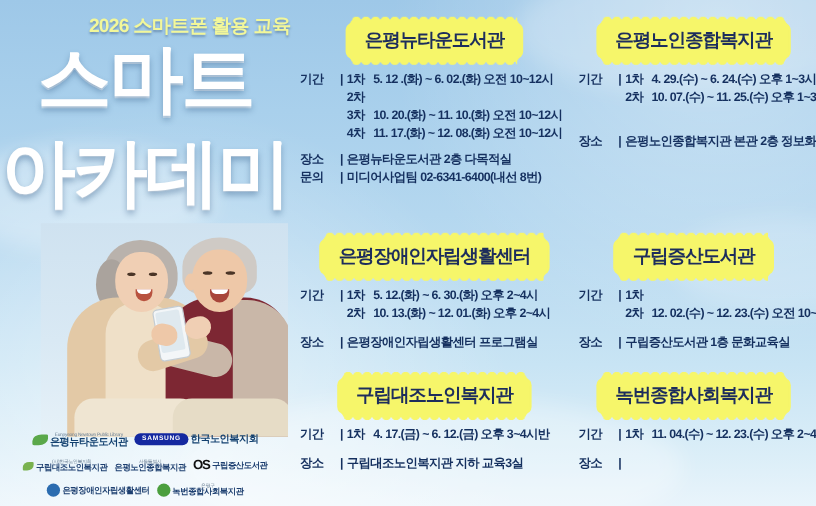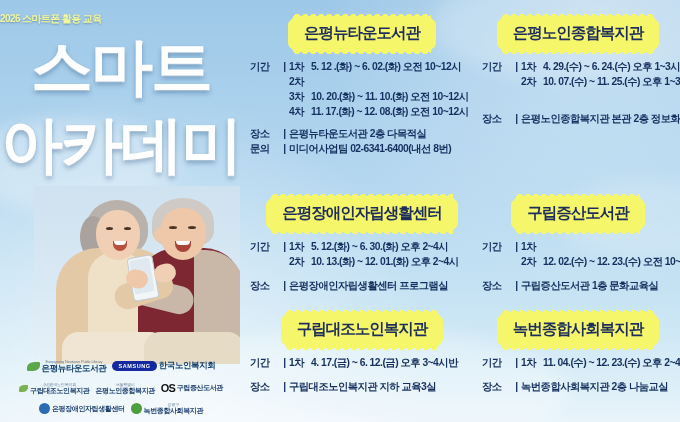--- a/index.html
+++ b/index.html
@@ -19,22 +19,22 @@
   .cloud{position:absolute;border-radius:50%;background:rgba(255,255,255,.30);filter:blur(9px);}
   .c1{left:-40px;top:120px;width:220px;height:90px;}
   .c2{left:430px;top:-30px;width:300px;height:110px;background:rgba(255,255,255,.22);}
   .c3{left:150px;top:330px;width:420px;height:120px;background:rgba(255,255,255,.30);}
   .c4{left:560px;top:180px;width:180px;height:80px;background:rgba(255,255,255,.18);}
 
   
   #left{position:absolute;left:0;top:0;width:242px;height:422px;}
 
   #eyebrow{
-    position:absolute;left:0;top:12px;width:242px;text-align:left;
-    font-size:10px;font-weight:bold;color:#f2f79a;letter-spacing:-.6px;
+    position:absolute;left:0;top:12px;width:242px;text-align:right;
+    font-size:16px;font-weight:bold;color:#f2f79a;letter-spacing:-.6px;
     text-shadow:0 1px 2px rgba(40,70,110,.45);
     white-space:nowrap;
   }
   #title1,#title2{
     position:absolute;width:242px;text-align:center;color:#ffffff;
     font-weight:bold;letter-spacing:-2px;white-space:nowrap;
     text-shadow:0 3px 5px rgba(40,80,125,.40), 0 1px 0 rgba(255,255,255,.6);
   }
   #title1{left:0;top:36px;font-size:62px;line-height:62px;}
   #title2{left:0;top:114px;font-size:62px;line-height:62px;}
@@ -379,19 +379,18 @@
         <div class="ln">
             <span class="lbl">기간</span>
             <span class="bar">|</span>
             <span class="seq">1차</span>
             <span class="val">11. 04.(수) ~ 12. 23.(수) 오후 2~4시</span>
           </div>
         <div class="gap" style="height:9px;"></div>
         <div class="ln">
             <span class="lbl">장소</span>
             <span class="bar">|</span>
-            <span class="val">녹번종합사회복지관 2층 나눔교실</span>
           </div>
       </div>
     </div>
 
   </div>
 </div>
 
 </body></html>

